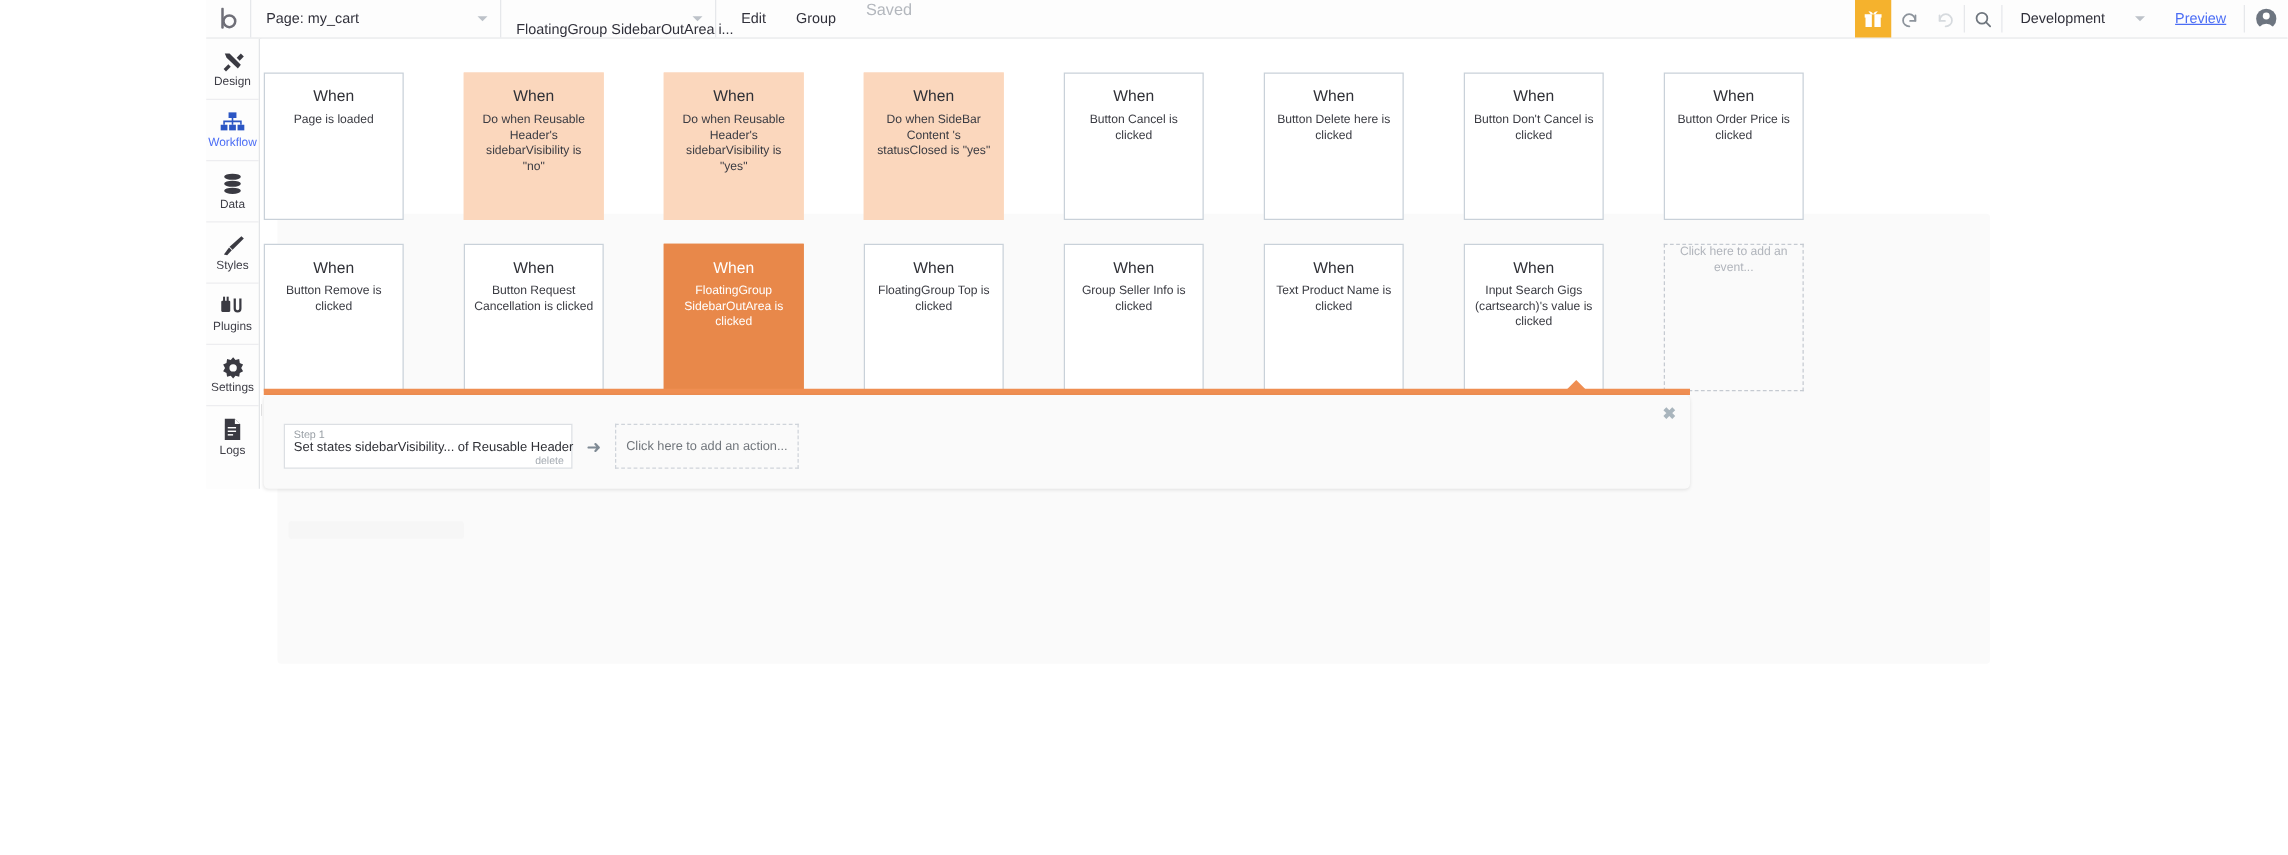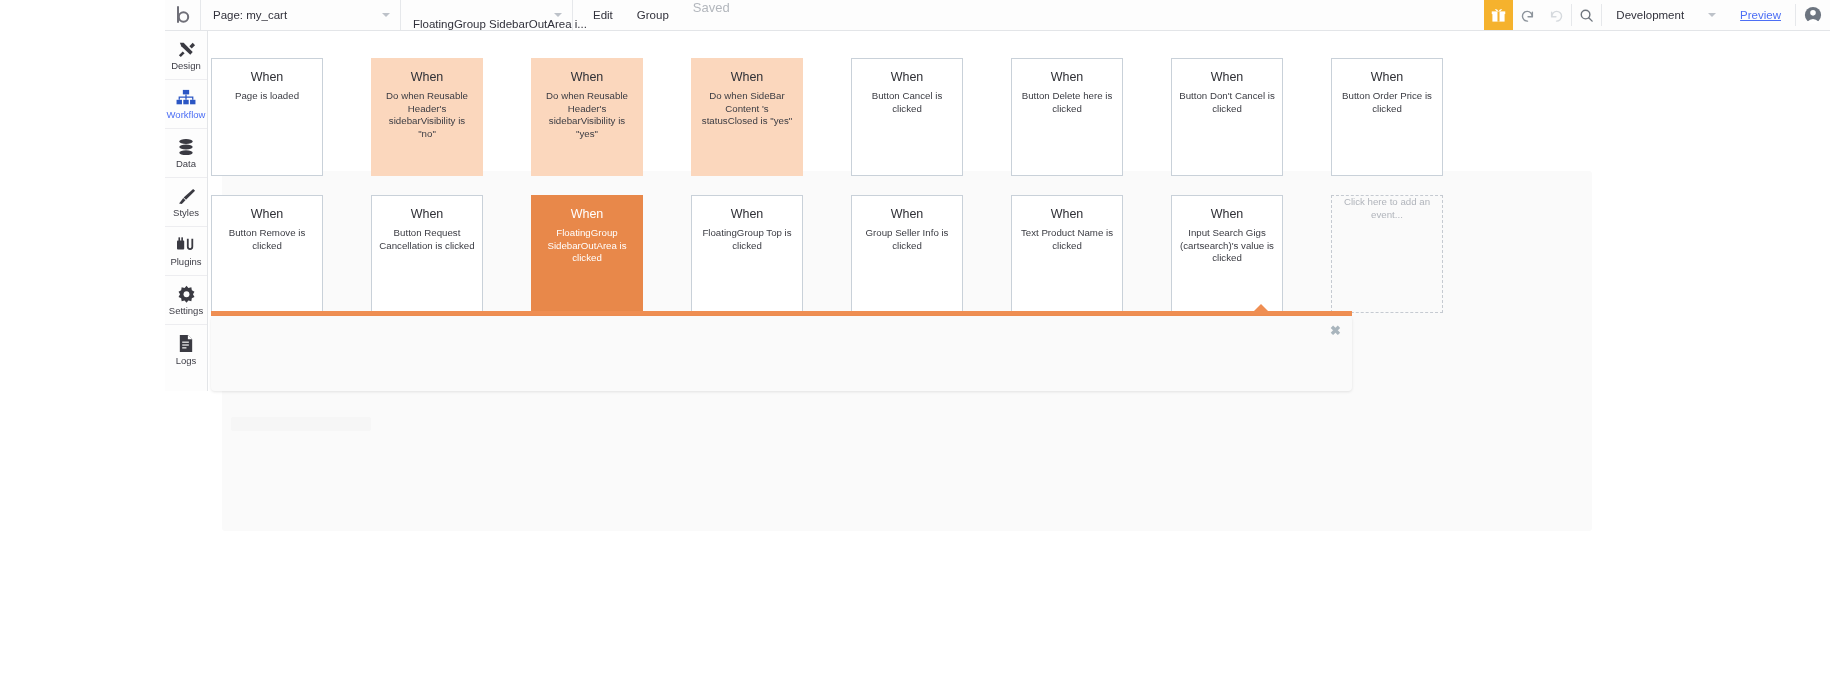--- a/index.html
+++ b/index.html
@@ -444,16 +444,27 @@
       <span class="desc">Input Search Gigs (cartsearch)'s value is clicked</span>
     </div>
     <div class="card ghost" style="left:1122px; top:164px;">
       <span class="desc">Click here to add an event...</span>
     </div>
 
     <div id="action-pointer"></div>
     <div id="action-bar"></div>
     <div id="action-panel">
       <span id="action-close">✖</span>
+      <div class="step-row">
+        <div class="step-box">
+          <div class="step-label">Step 1</div>
+          <div class="step-text">Set states sidebarVisibility... of Reusable Header</div>
+          <div class="step-delete">delete</div>
+        </div>
+        <div class="step-arrow">➜</div>
+        <div class="add-action">
+          <span>Click here to add an action...</span>
+        </div>
+      </div>
     </div>
 
   </div>
 </div>
 
 </body></html>

